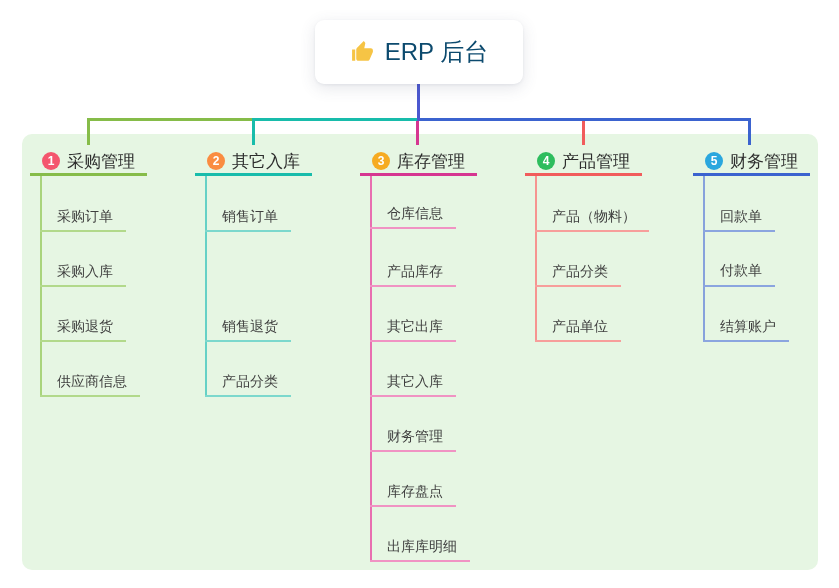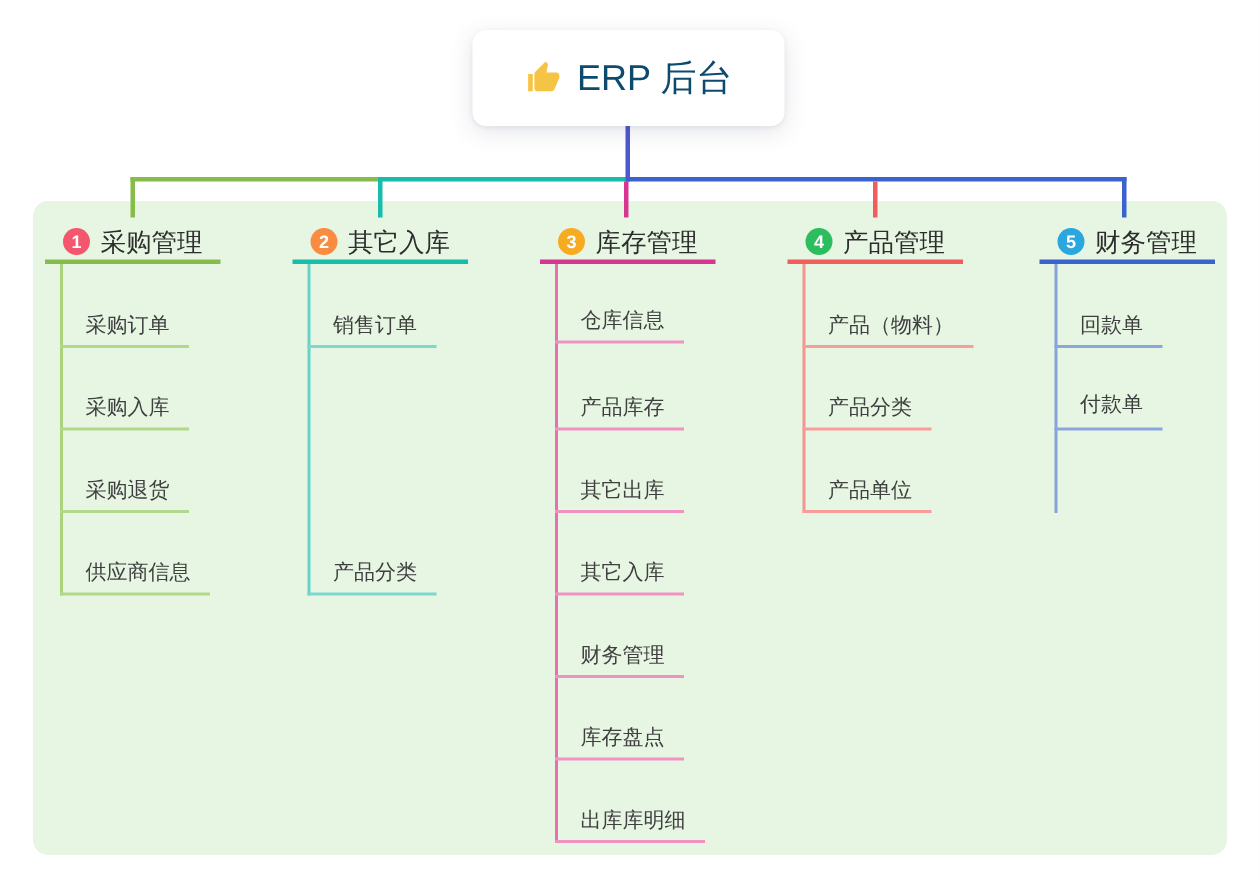--- a/index.html
+++ b/index.html
@@ -81,20 +81,21 @@
     <div class="child" style="top:223px;">供应商信息</div>
   </div>
 
   <div class="branch" style="left: 195px; --main: #18bcab; --light: #7cd8cd; --stem: #66d1c6; --badge: #fa8c41;">
     <div class="bhead">
       <span class="badge">2</span>
       <span class="blabel">其它入库</span>
     </div>
     <div class="stem" style="height:221px;"></div>
     <div class="child" style="top:58px;">销售订单</div>
+    <div class="child" style="top:168px;">销售退货</div>
     <div class="child" style="top:223px;">产品分类</div>
   </div>
 
   <div class="branch" style="left: 360px; --main: #d63691; --light: #f093c3; --stem: #e86fb0; --badge: #f6ab22;">
     <div class="bhead">
       <span class="badge">3</span>
       <span class="blabel">库存管理</span>
     </div>
     <div class="stem" style="height:386px;"></div>
     <div class="child" style="top:55px;">仓库信息</div>
@@ -118,15 +119,16 @@
   </div>
 
   <div class="branch" style="left: 693px; --main: #3b63cf; --light: #8ba5df; --stem: #87a2dc; --badge: #2aa7de;">
     <div class="bhead">
       <span class="badge">5</span>
       <span class="blabel">财务管理</span>
     </div>
     <div class="stem" style="height:166px;"></div>
     <div class="child" style="top:58px;">回款单</div>
     <div class="child" style="top:113px;font-family:Liberation Mono, monospace;">付款单</div>
+    <div class="child" style="top:168px;">结算账户</div>
   </div>
 
 </div>
 
 </body></html>

